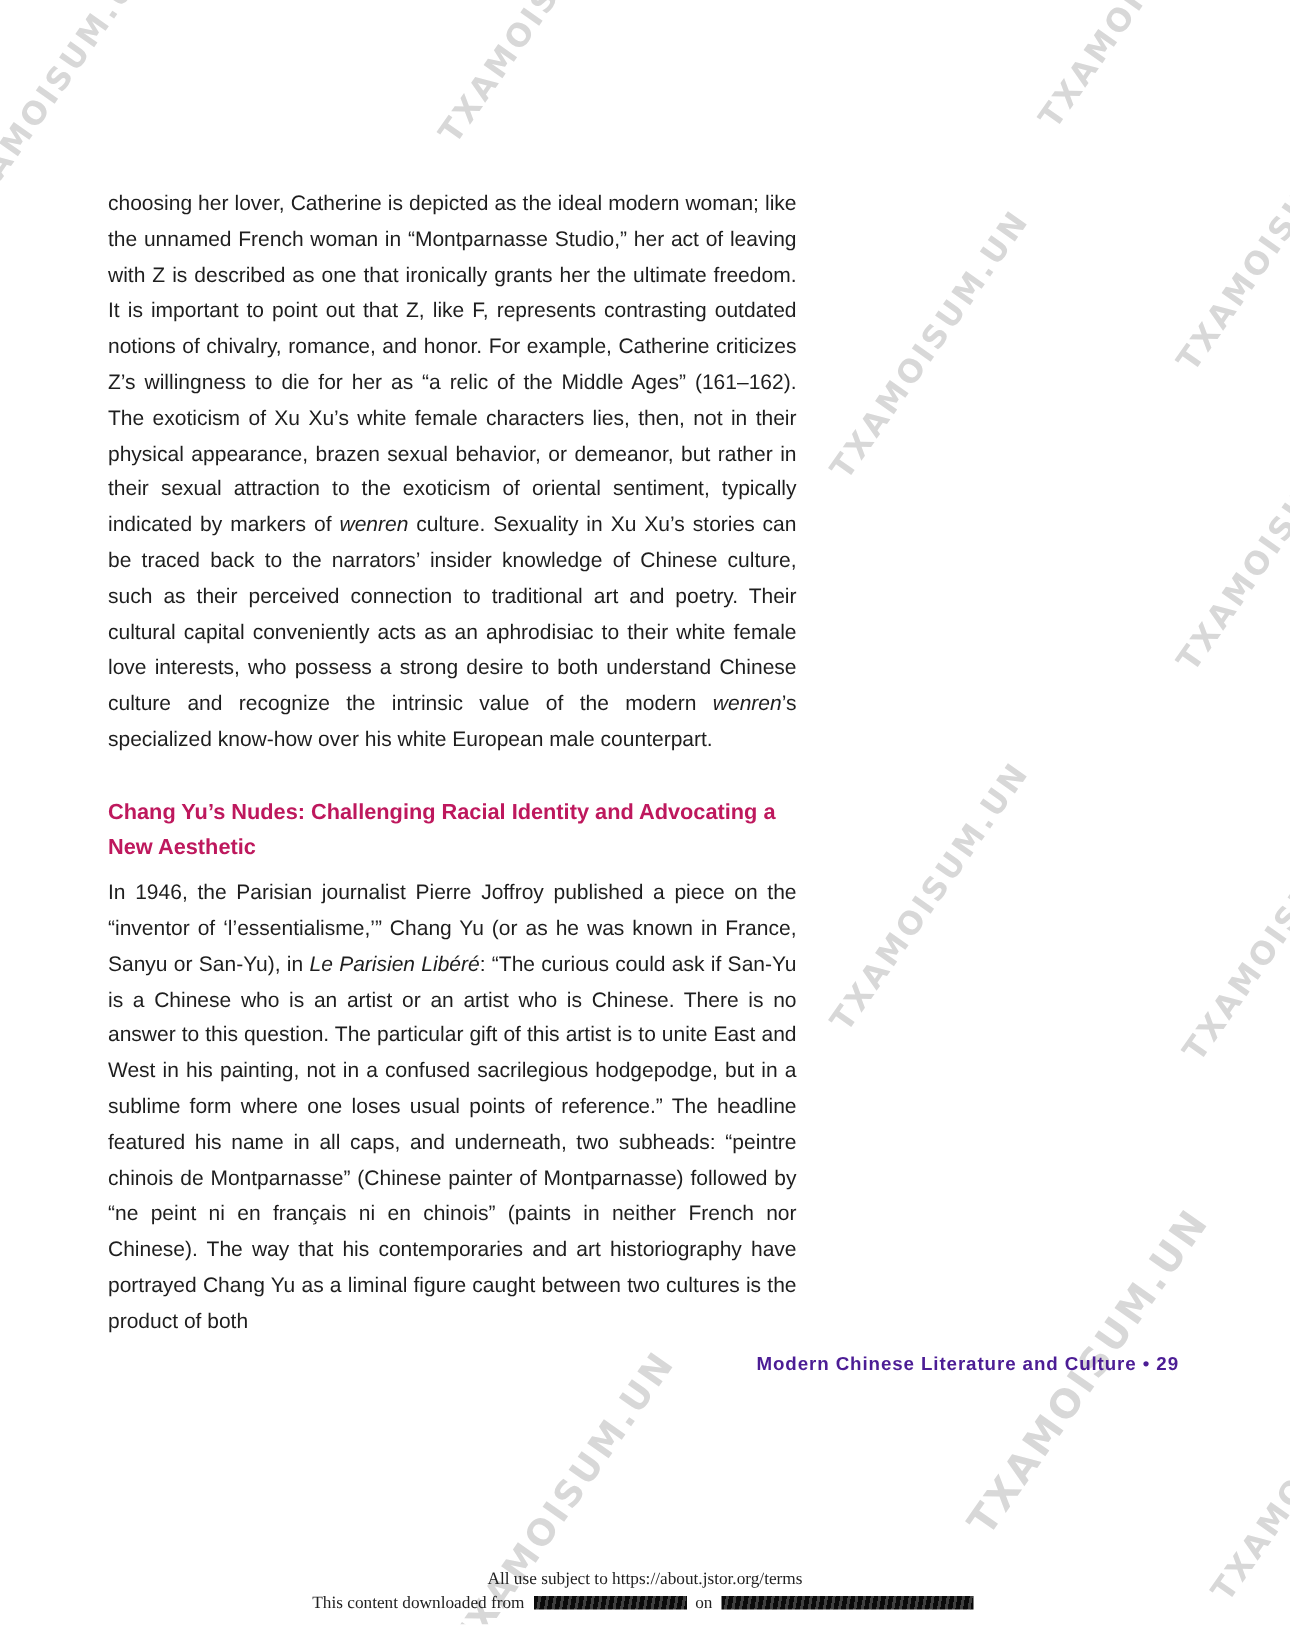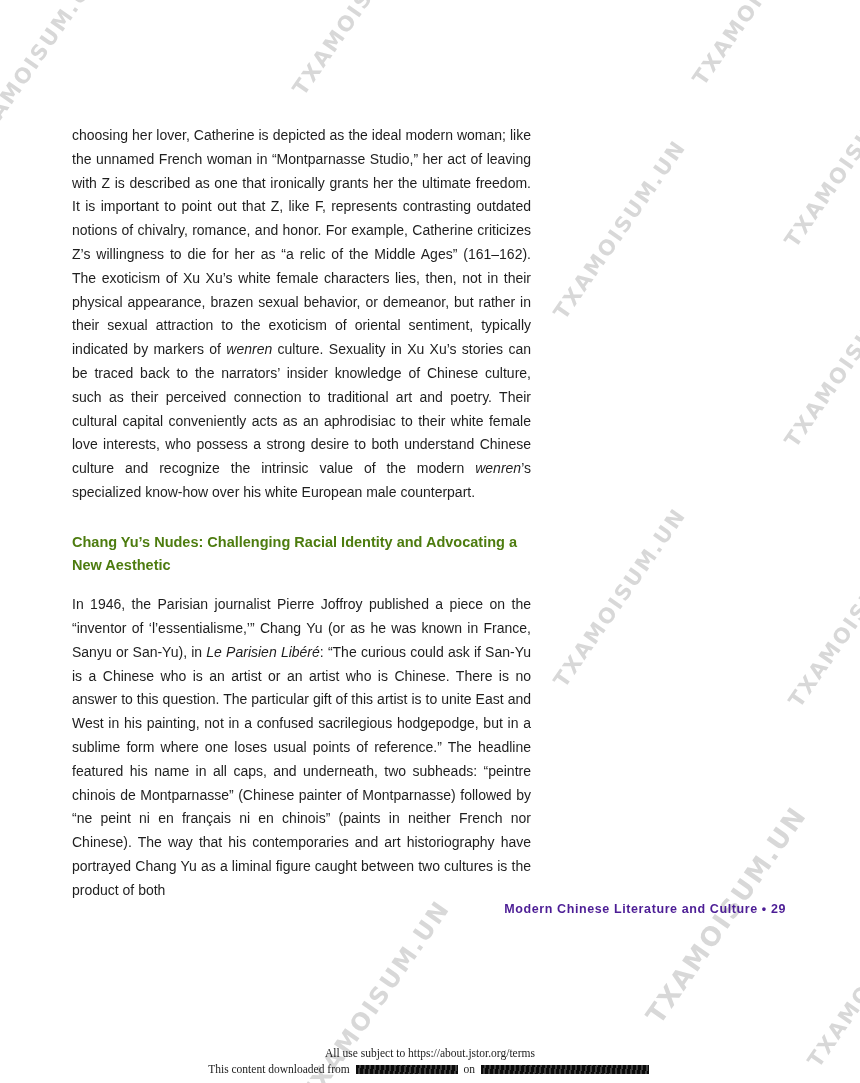--- a/index.html
+++ b/index.html
@@ -27,21 +27,21 @@
 
   
   .text-col{
     position:absolute;left:72px;top:124px;width:459px;
     color:#1e1e1e;font-size:14px;line-height:1.7;text-align:justify;
   }
   .text-col p{margin:0;}
   .text-col em{font-style:italic;}
   .section-heading{
     font-size:14.5px;font-weight:700;line-height:1.6;
-    margin:26px 0 16px 0;text-align:left;color:#4d7c0f;
+    margin:26px 0 6px 0;text-align:left;color:#be185d;
   }
 
   
   .running-footer{
     position:absolute;top:902px;right:74px;
     font-size:12.5px;font-weight:700;letter-spacing:.6px;color:#4c1d95;
   }
 
   
   .jstor-note{

